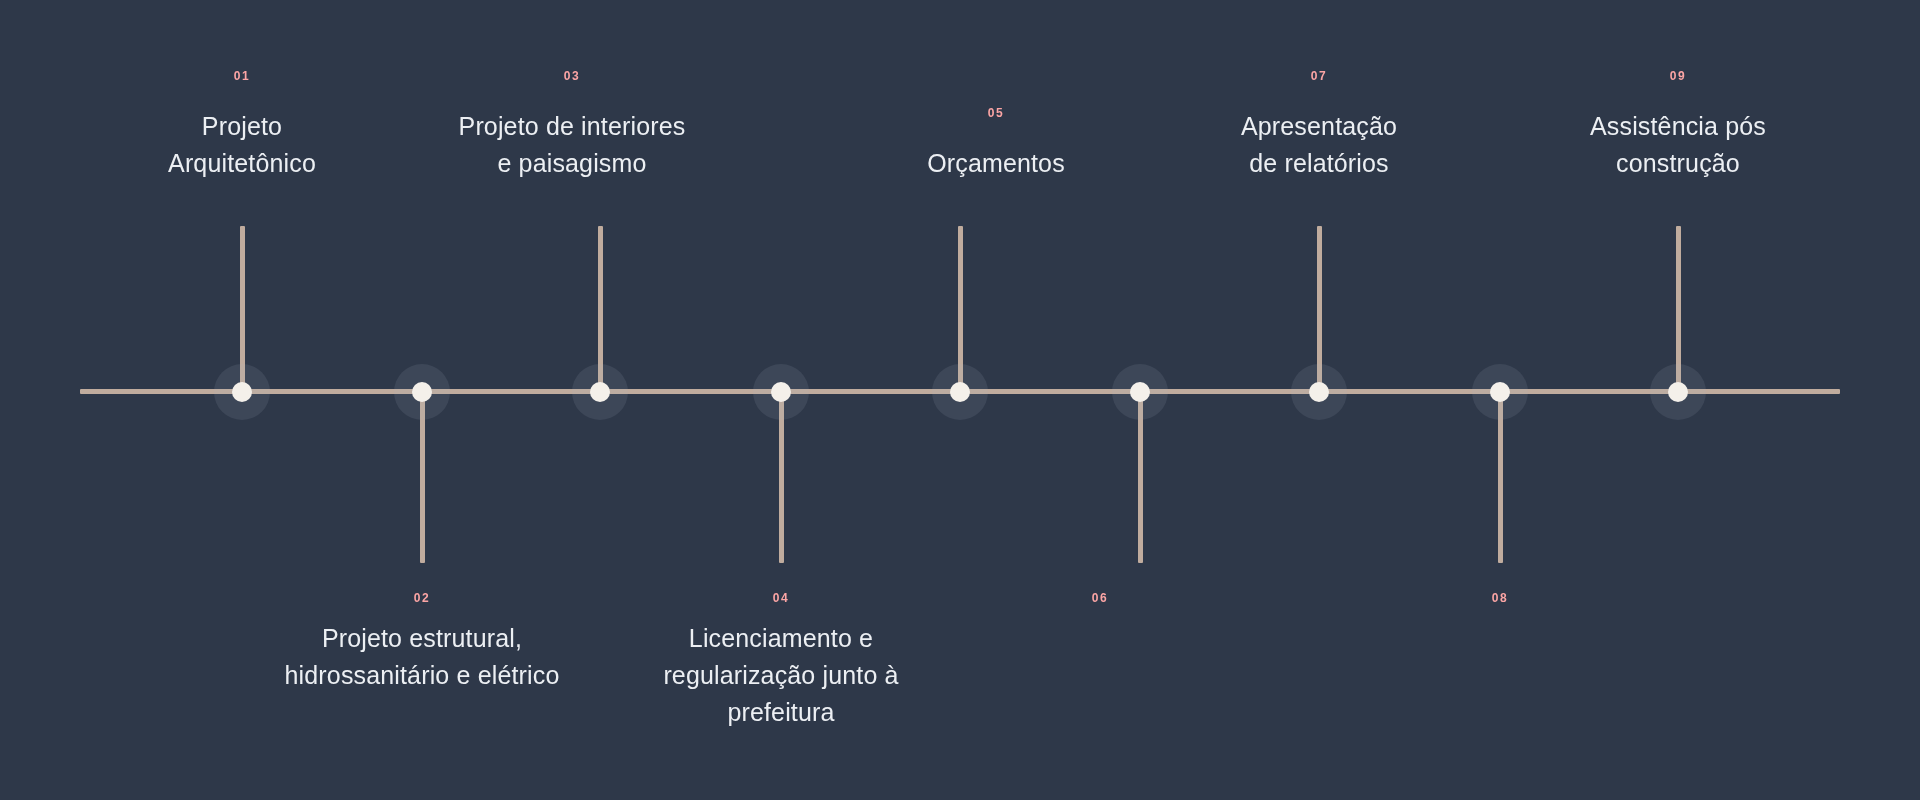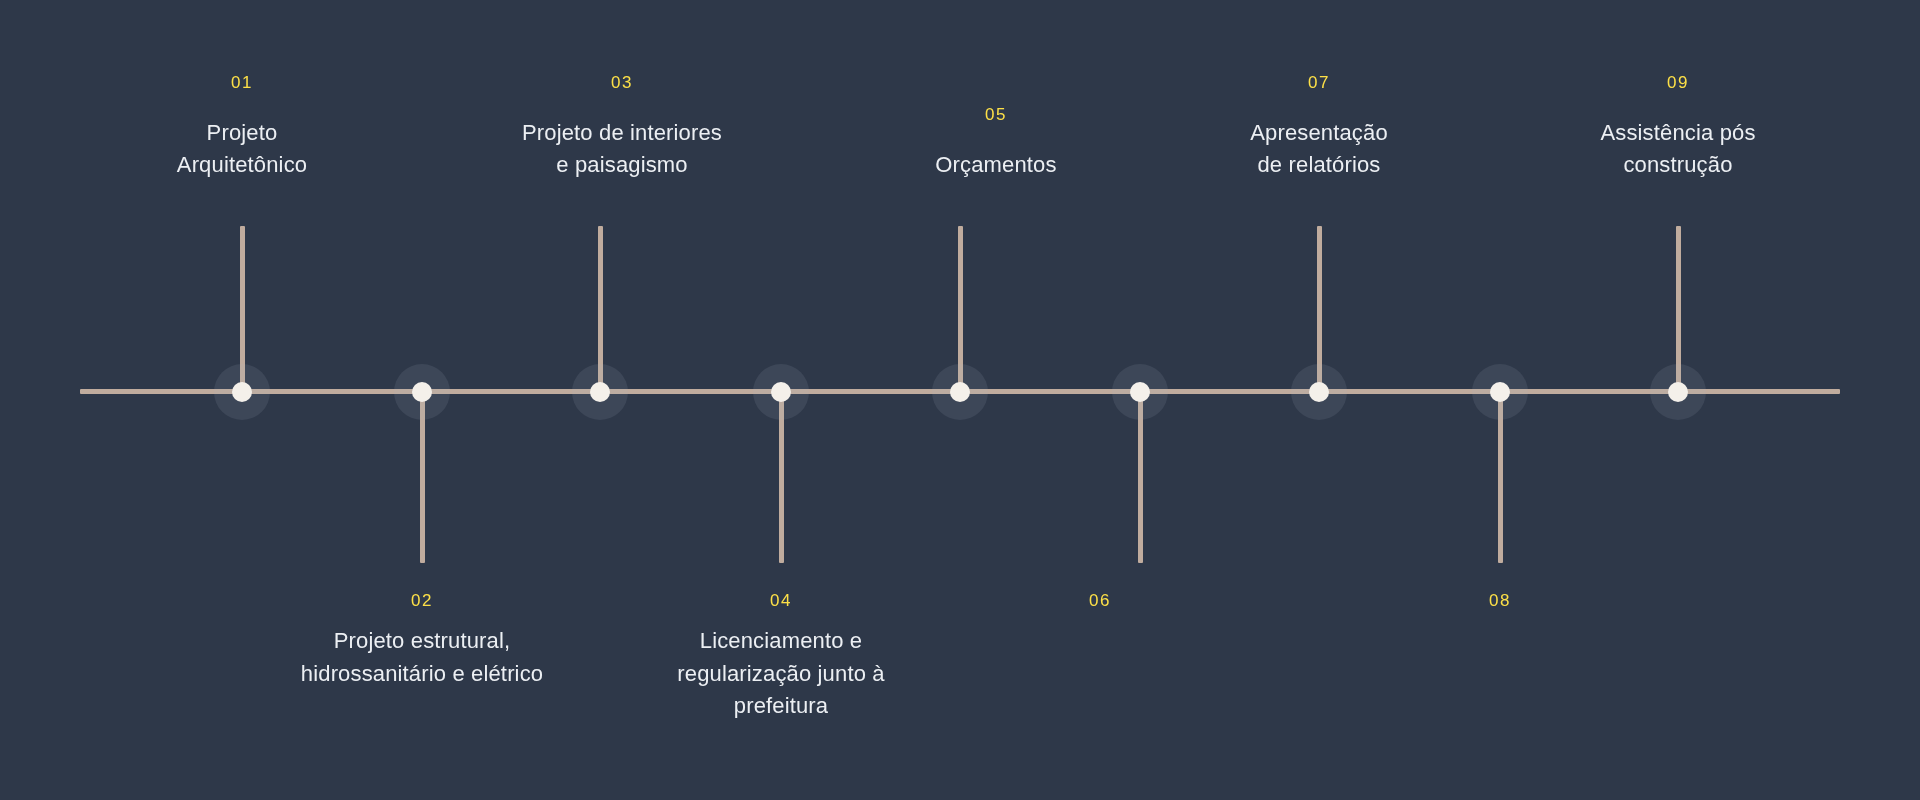--- a/index.html
+++ b/index.html
@@ -66,33 +66,33 @@
   
   .label {
     position: absolute;
     text-align: center;
     transform: translateX(-50%);
   }
   .label.top    { bottom: 618px; }
   .label.bottom { top: 592px; }
 
   .label-num {
-    font-size: 17px;
-    font-weight: normal;
+    font-size: 12px;
+    font-weight: bold;
     letter-spacing: 1.6px;
-    color: #fde047;
+    color: #fca5a5;
     line-height: 1;
     margin-bottom: 26px;
     white-space: nowrap;
   }
   .label.bottom .label-num {
     margin-bottom: 16px;
   }
   .label-text {
-    font-size: 22px;
+    font-size: 25px;
     font-weight: 300;
     color: #eceff3;
     line-height: 1.48;
     letter-spacing: 0.15px;
     white-space: pre-line;
   }
 </style>
 </head>
 <body>
 
@@ -116,21 +116,21 @@
       </div>
       <div class="label bottom" style="left: 422px;">
         <div class="label-num">02</div>
         <div class="label-text">Projeto estrutural,
 hidrossanitário e elétrico</div>
       </div>
       <div class="stem up" style="left: 600px;"></div>
       <div class="node" style="left: 600px; top: 392px;">
         <div class="node-dot"></div>
       </div>
-      <div class="label top" style="left: 622px;">
+      <div class="label top" style="left: 572px;">
         <div class="label-num">03</div>
         <div class="label-text">Projeto de interiores
 e paisagismo</div>
       </div>
       <div class="stem down" style="left: 781px;"></div>
       <div class="node" style="left: 781px; top: 392px;">
         <div class="node-dot"></div>
       </div>
       <div class="label bottom" style="left: 781px;">
         <div class="label-num">04</div>

